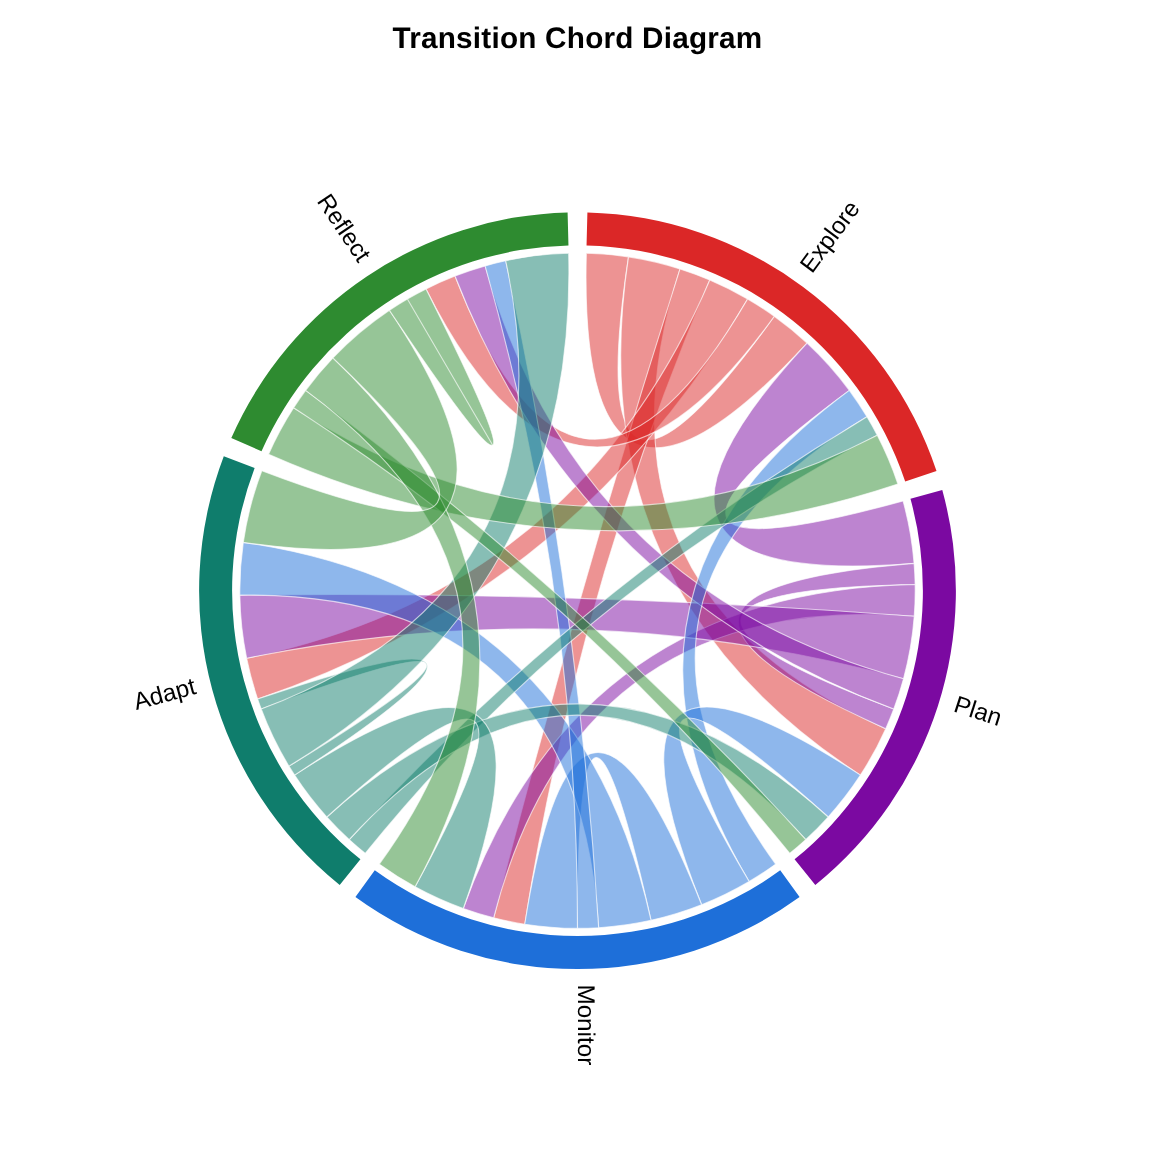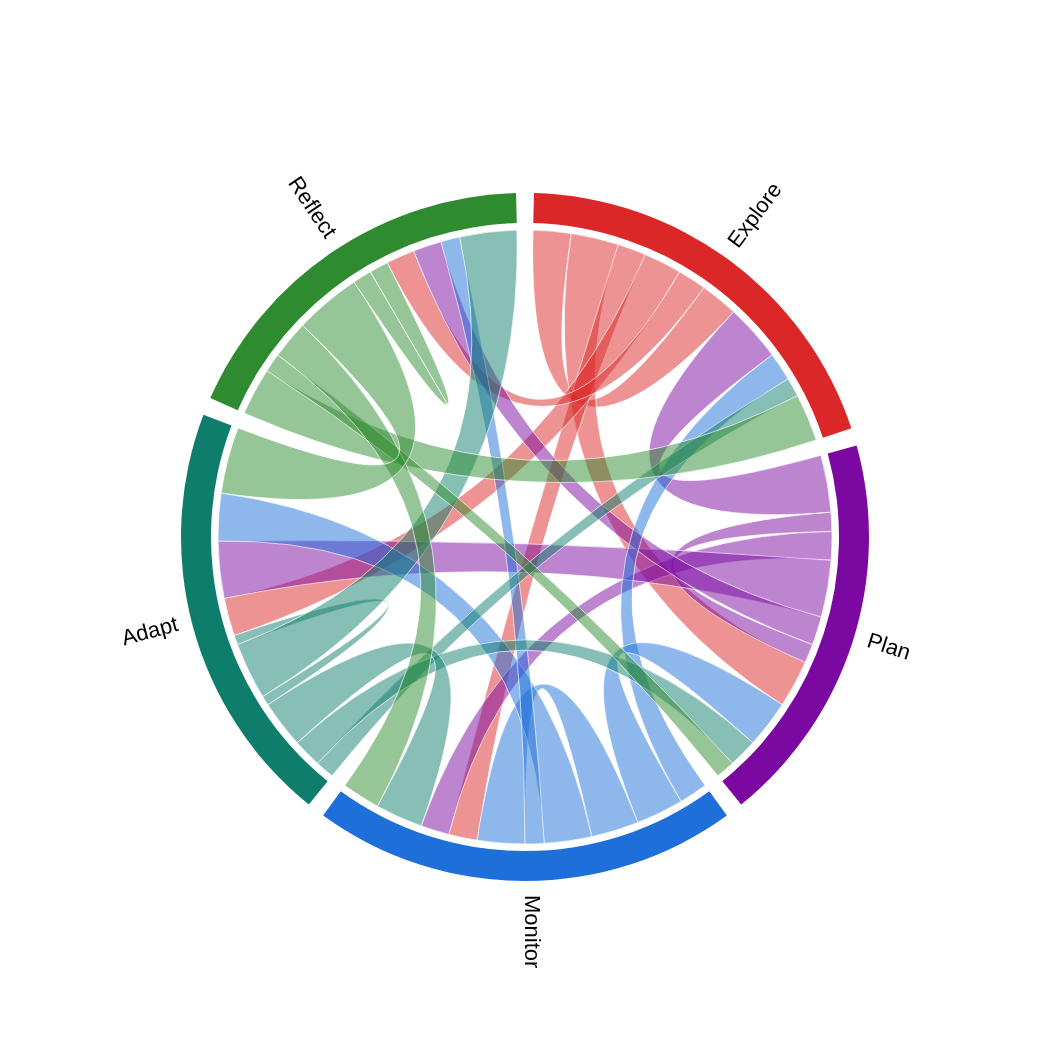--- a/index.html
+++ b/index.html
@@ -37,20 +37,21 @@
   .ribbon {
     stroke: #ffffff;
     stroke-width: 1;
     stroke-opacity: 0.65;
   }
 </style>
 </head>
 <body>
 
 <div class="figure">
+  <div class="figure-title">Transition Chord Diagram</div>
   <svg id="chord-svg" width="1050" height="1050" viewBox="0 0 1050 1050" aria-hidden="false">
     <g id="ribbons-layer">
         <path d="M533.04 230.11A307 307 0 0 1 571.37 233.52Q525 537 703.89 287.50A307 307 0 0 1 733.70 311.85Q525 537 533.04 230.11Z" class="ribbon" fill="#DB2727" fill-opacity="0.5"></path>
         <path d="M571.37 233.52A307 307 0 0 1 618.19 244.49Q525 537 805.22 662.40A307 307 0 0 1 782.20 704.63Q525 537 571.37 233.52Z" class="ribbon" fill="#DB2727" fill-opacity="0.5"></path>
         <path d="M618.19 244.49A307 307 0 0 1 645.26 254.54Q525 537 477.06 840.23A307 307 0 0 1 448.78 834.39Q525 537 618.19 244.49Z" class="ribbon" fill="#DB2727" fill-opacity="0.5"></path>
         <path d="M645.26 254.54A307 307 0 0 1 679.66 271.80Q525 537 234.24 635.52A307 307 0 0 1 224.20 598.37Q525 537 645.26 254.54Z" class="ribbon" fill="#DB2727" fill-opacity="0.5"></path>
         <path d="M679.66 271.80A307 307 0 0 1 703.89 287.50Q525 537 387.27 262.63A307 307 0 0 1 413.65 250.90Q525 537 679.66 271.80Z" class="ribbon" fill="#DB2727" fill-opacity="0.5"></path>
         <path d="M820.95 455.36A307 307 0 0 1 830.99 512.16Q525 537 733.70 311.85A307 307 0 0 1 772.13 354.86Q525 537 820.95 455.36Z" class="ribbon" fill="#7B09A1" fill-opacity="0.5"></path>
         <path d="M830.99 512.16A307 307 0 0 1 831.95 531.39Q525 537 812.53 644.59A307 307 0 0 1 805.22 662.40Q525 537 830.99 512.16Z" class="ribbon" fill="#7B09A1" fill-opacity="0.5"></path>
         <path d="M831.95 531.39A307 307 0 0 1 831.12 560.25Q525 537 448.78 834.39A307 307 0 0 1 421.18 825.91Q525 537 831.95 531.39Z" class="ribbon" fill="#7B09A1" fill-opacity="0.5"></path>

